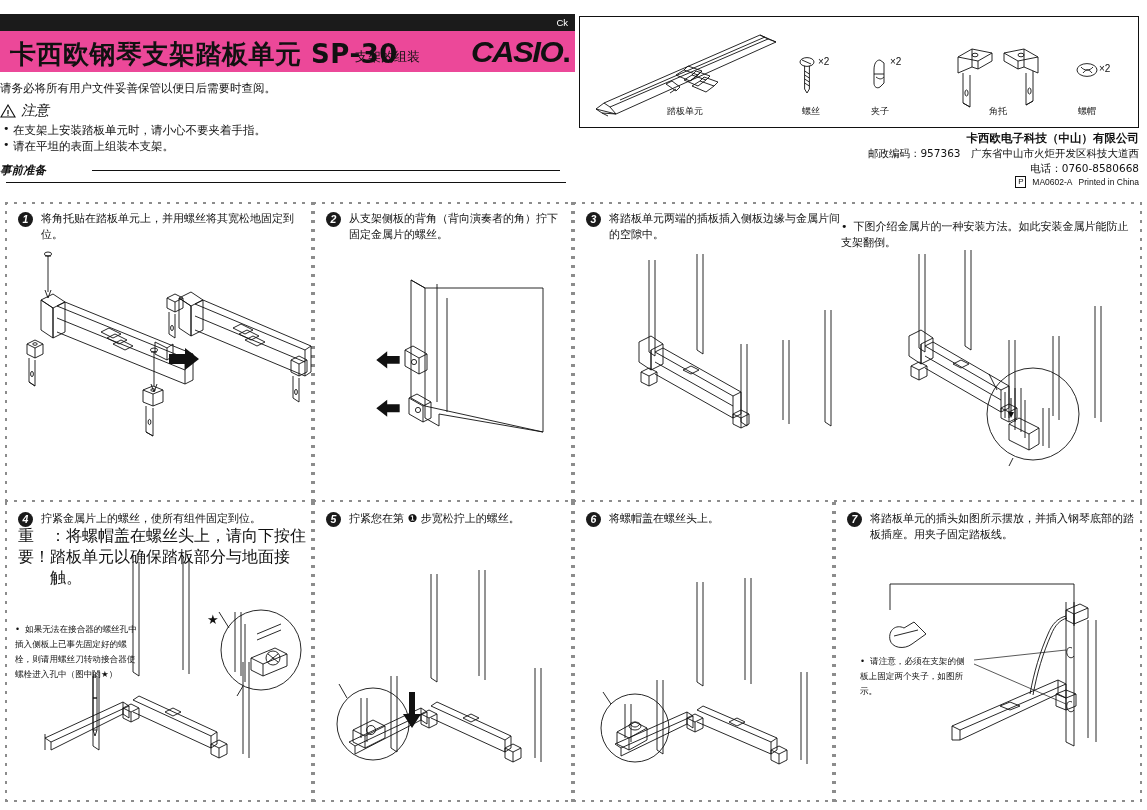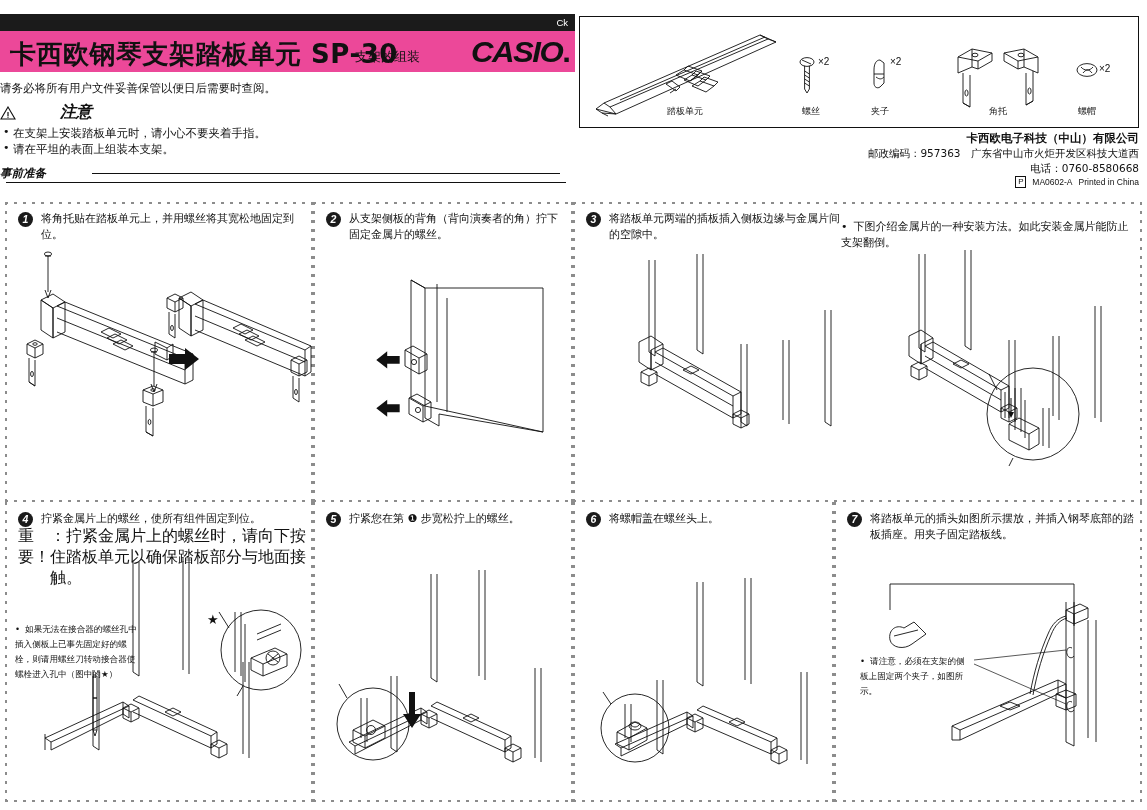--- a/index.html
+++ b/index.html
@@ -43,21 +43,21 @@
 
   
   .intro{
     position:absolute;left:0;top:80px;width:560px;
     font-family:"DejaVu Sans","Liberation Sans",sans-serif;
   }
   .intro .keepdoc{font-size:11.5px;line-height:16px;color:#111;}
   .caution-row{display:flex;align-items:center;margin-top:6px;}
   .warn-tri{width:16px;height:14px;position:relative;margin-right:5px;}
   .warn-tri svg{display:block;}
-  .caution-label{font-size:16px;font-weight:bold;font-style:italic;margin-left:39px;}
+  .caution-label{font-size:14px;font-weight:normal;font-style:italic;}
   .bullets{margin:2px 0 0 0;padding:0;list-style:none;}
   .bullets li{
     font-size:11.5px;line-height:16px;position:relative;padding-left:13px;
   }
   .bullets li:before{
     content:"\2022";position:absolute;left:3px;top:-1px;font-size:11px;
   }
   .prep-head{
     margin-top:9px;font-size:11.5px;font-weight:bold;font-style:italic;
     display:flex;align-items:center;gap:40px;
@@ -472,21 +472,21 @@
       </div>
     </div>
 
     <div class="panel no-top" style="left:0;top:300px;width:308px;height:300px;">
       <div class="step-head">
         <span class="step-num">4</span>
         <span class="step-text">拧紧金属片上的螺丝，使所有组件固定到位。</span>
       </div>
       <div style="position:absolute;left:13px;top:24px;right:6px;display:flex;">
         <span class="lbl">重要！</span>
-        <span class="body">：拧紧金属片上的螺丝时，请向下按住踏板单元以确保踏板部分与地面接触。</span>
+        <span class="body">：将螺帽盖在螺丝头上，请向下按住踏板单元以确保踏板部分与地面接触。</span>
       </div>
       <div class="small-note" style="left:10px;top:120px;width:125px;">
         <span class="b">如果无法在接合器的螺丝孔中插入侧板上已事先固定好的螺栓，则请用螺丝刀转动接合器使螺栓进入孔中（图中的★）</span>
       </div>
       <div class="art">
         <svg width="308" height="300" viewBox="0 0 308 300">
           <g fill="none" stroke="#111" stroke-width="0.9" stroke-linejoin="round">
             <path d="M128 60 L128 170 M134 60 L134 174"></path>
             <path d="M128 170 L134 174"></path>
             <path d="M178 56 L178 168 M184 56 L184 172"></path>

